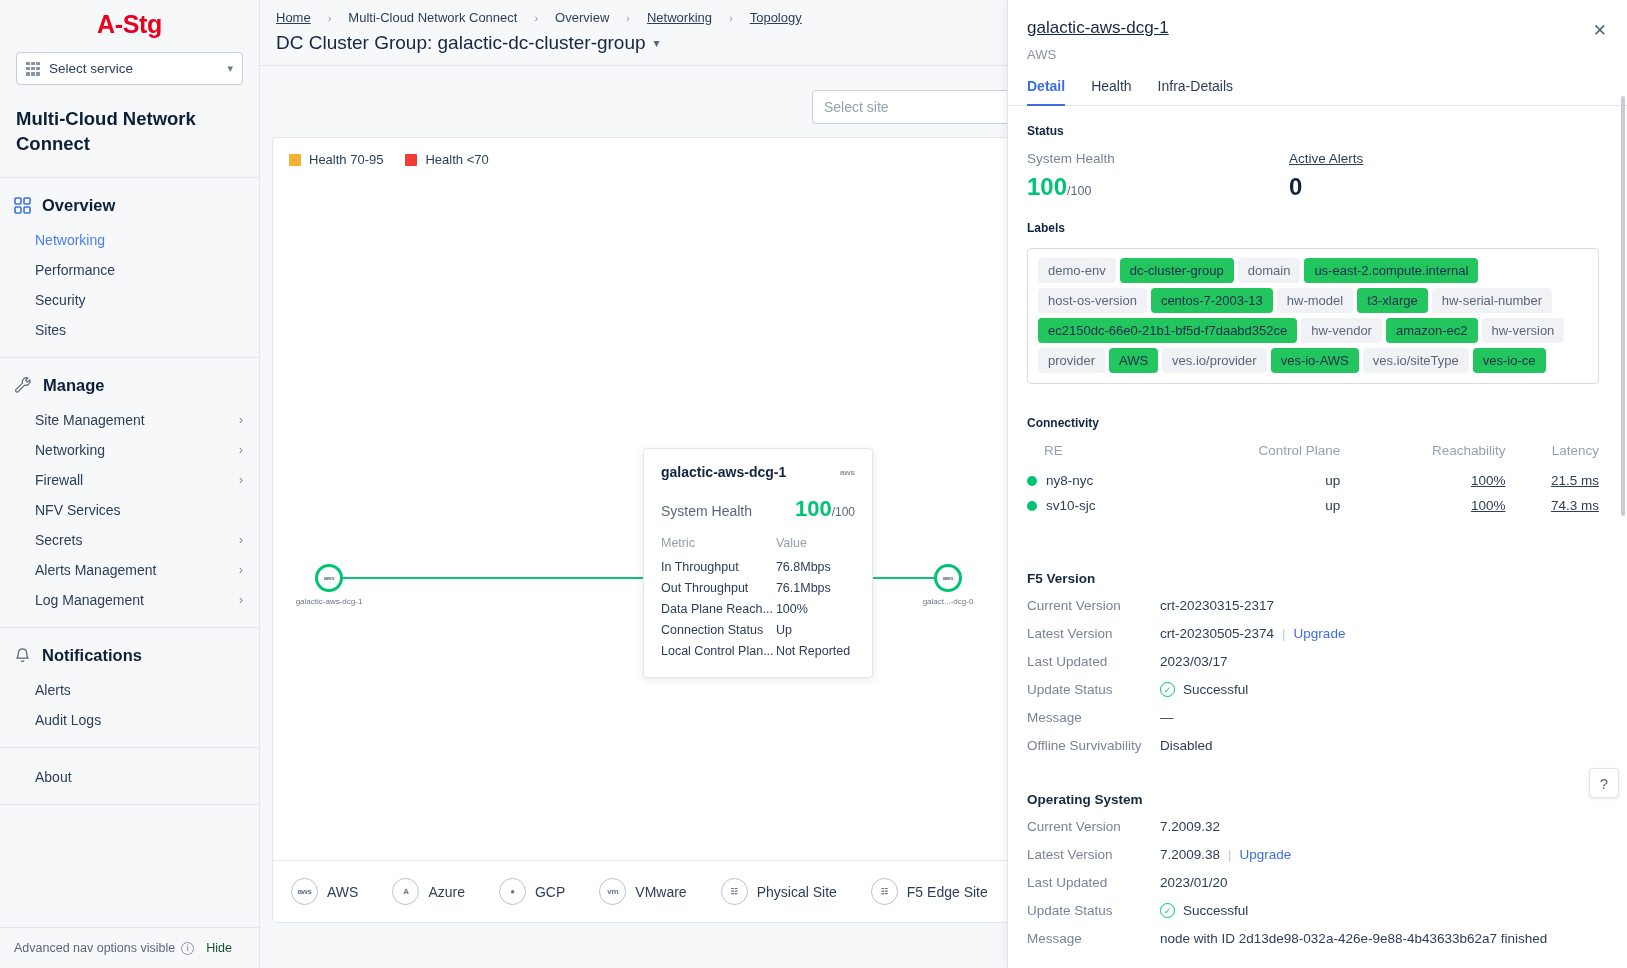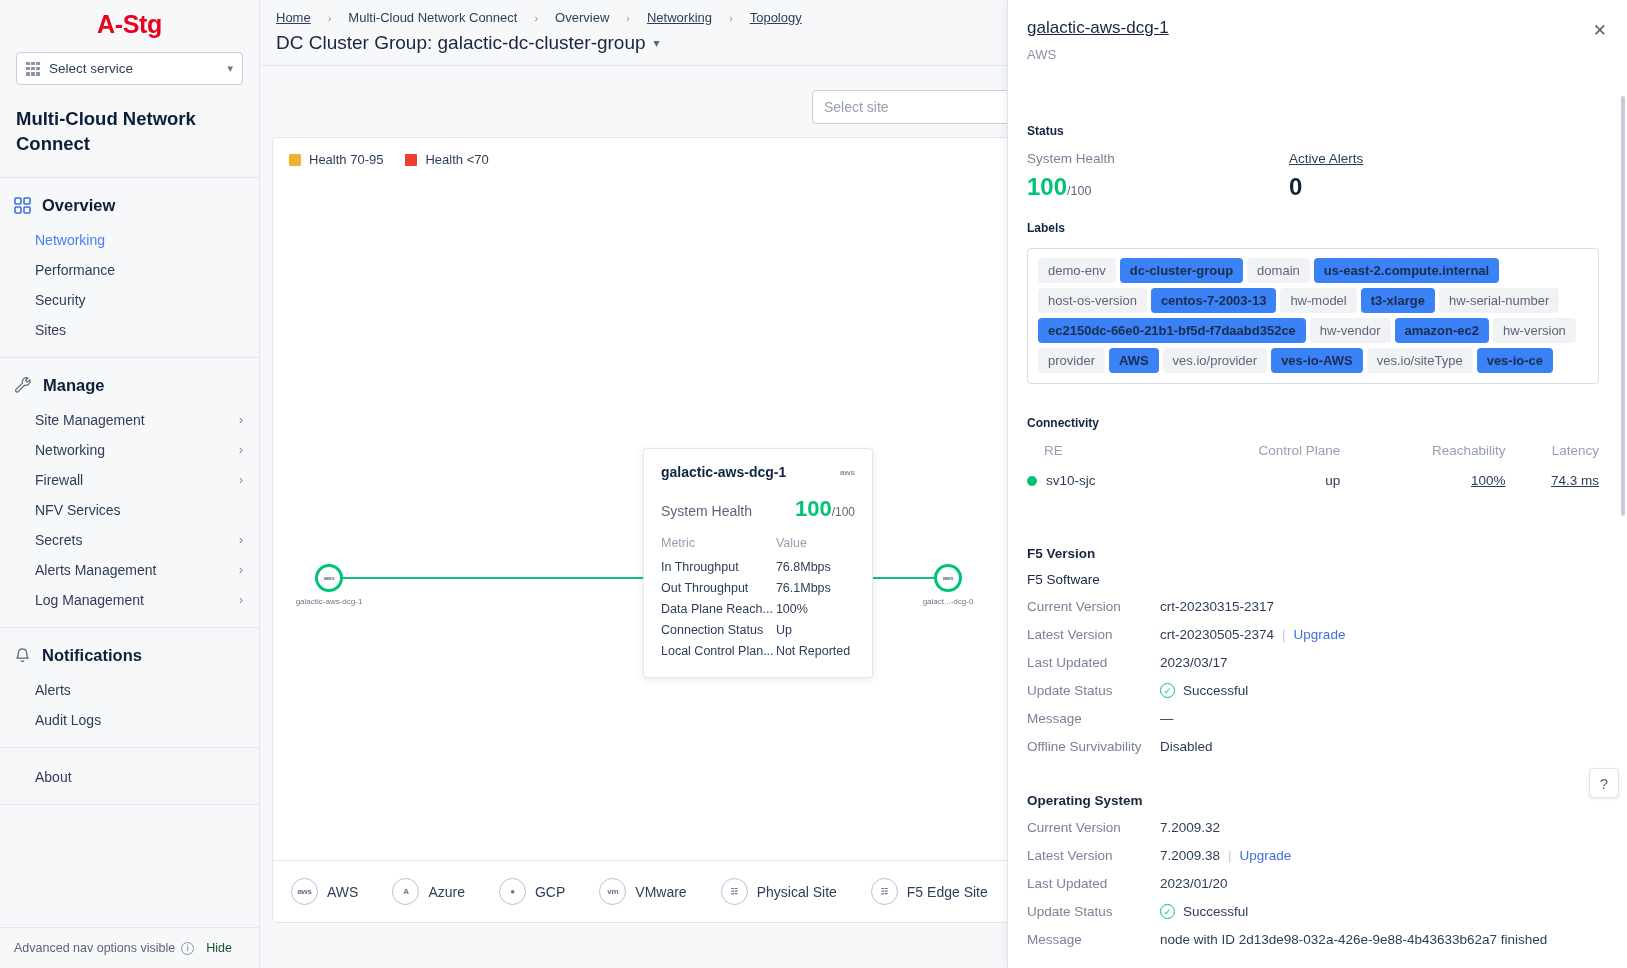--- a/index.html
+++ b/index.html
@@ -199,21 +199,21 @@
   .status-val.dark { color: #10253f; }
 
   .labels-box {
     border: 1px solid #d8dce4; border-radius: 4px; padding: 9px 10px 10px 10px;
     display: flex; flex-wrap: wrap; gap: 5px 4px; margin-top: 2px;
   }
   .chip {
     font-size: 13px; padding: 5px 10px; border-radius: 4px; white-space: nowrap;
   }
   .chip.k { background: #f1f2f6; color: #5b6678; }
-  .chip.v { background: #3b82f6; color: #1b2d4d; font-weight: bold; }
+  .chip.v { background: #22c55e; color: #1b2d4d; }
 
   .conn-table { width: 100%; border-collapse: collapse; margin-top: 4px; }
   .conn-table th {
     font-size: 13.5px; font-weight: normal; color: #97a0b0; padding: 0 0 10px 0;
   }
   .conn-table th.l { text-align: left; padding-left: 17px; }
   .conn-table th.r { text-align: right; }
   .conn-table td { font-size: 13.5px; color: #2c3e58; padding: 5px 0; }
   .conn-table td.re { display: flex; align-items: center; gap: 9px; }
   .dot { width: 10px; height: 10px; border-radius: 50%; background: #00c473; display: block; }
@@ -524,20 +524,25 @@
   </main>
 
   <section class="panel">
     <div class="panel-inner">
       <div class="panel-head">
         <div class="panel-title">galactic-aws-dcg-1</div>
         <div class="panel-sub">AWS</div>
         <div class="panel-close">✕</div>
       </div>
 
+      <div class="tabs" id="panel-tabs">
+          <div class="tab active">Detail</div>
+          <div class="tab">Health</div>
+          <div class="tab">Infra-Details</div>
+        </div>
 
       <div class="panel-body">
 
         <div class="sec-h">Status</div>
         <div class="status-grid">
           <div class="status-col">
             <div class="status-lbl">System Health</div>
             <div class="status-val green">
               <span>100</span><span class="max">/100</span>
             </div>
@@ -583,33 +588,41 @@
                 <th class="l">RE</th>
                 <th class="r" style="padding-right: 22px;">Control Plane</th>
                 <th class="r" style="padding-right: 0px;">Reachability</th>
                 <th class="r">Latency</th>
               </tr>
             </thead>
           <tbody id="conn-body">
               <tr>
                 <td class="re">
                   <span class="dot" style="background: rgb(0, 196, 115);"></span>
+                  <span>ny8-nyc</span>
+                </td>
+                <td class="c">up</td>
+                <td class="r"><a>100%</a></td>
+                <td class="r"><a>21.5 ms</a></td>
+              </tr>
+              <tr>
+                <td class="re">
+                  <span class="dot" style="background: rgb(0, 196, 115);"></span>
                   <span>sv10-sjc</span>
                 </td>
                 <td class="c">up</td>
                 <td class="r"><a>100%</a></td>
                 <td class="r"><a>74.3 ms</a></td>
               </tr>
             </tbody>
         </table>
 
         <div class="spacer-20"></div>
 
         <div class="sub-h b">F5 Version</div>
-        <div class="sub-h">F5 Software</div>
         <div id="f5-rows">
             <div class="kv">
               <div class="k">Current Version</div>
               <div class="v">
                 <span>crt-20230315-2317</span>
               </div>
             </div>
             <div class="kv">
               <div class="k">Latest Version</div>
               <div class="v">

